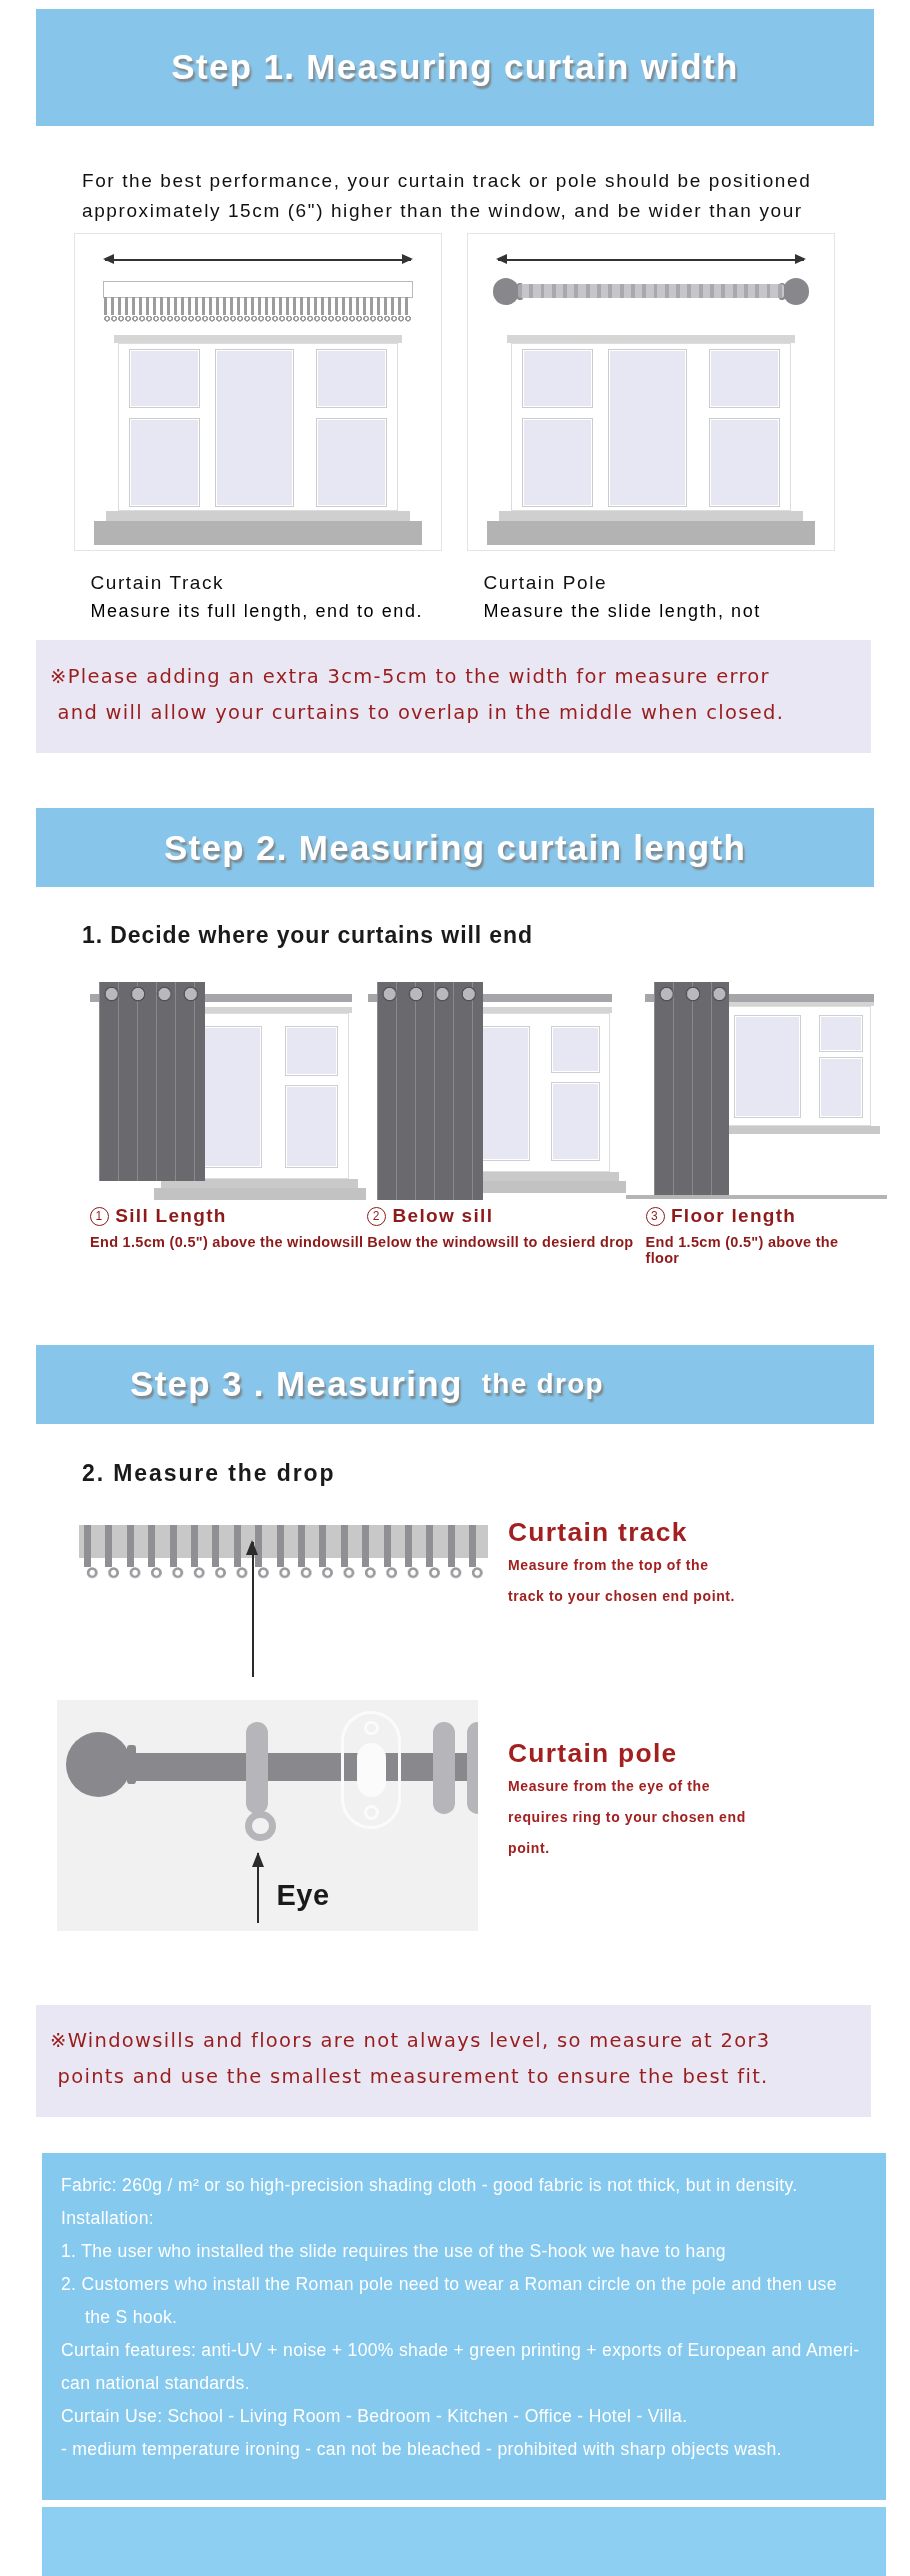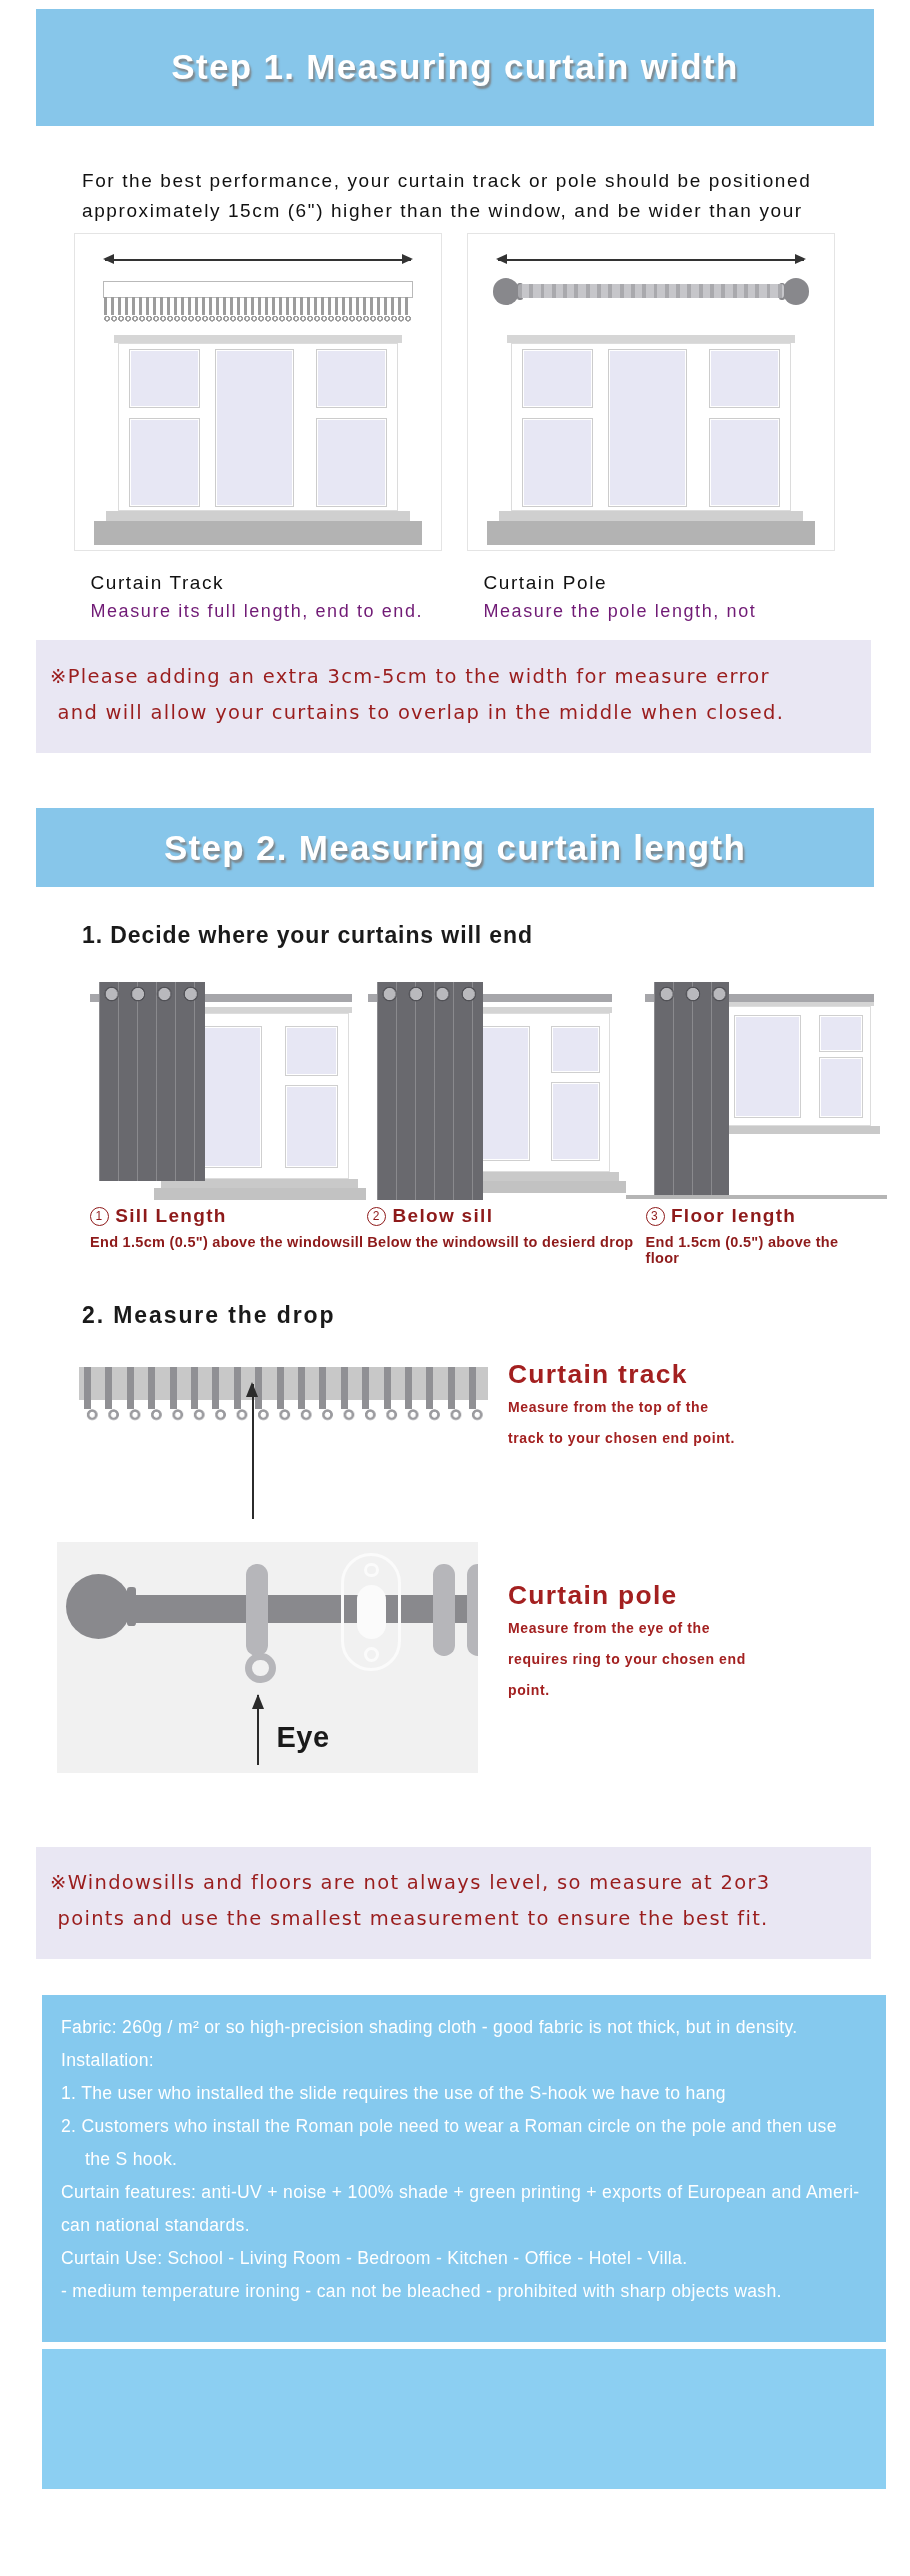--- a/index.html
+++ b/index.html
@@ -50,21 +50,21 @@
   .p-m {left:35%;width:27%;top:4%;height:92%;}
   .p-rt{right:4%;width:24%;top:4%;height:33%;}
   .p-rb{right:4%;width:24%;top:45%;height:51%;}
   .sill1{position:absolute;left:31px;right:31px;top:277px;height:10px;background:#cfcfcf;}
   .pedestal1{position:absolute;left:19px;right:19px;top:287px;height:24px;background:#b3b3b3;}
 
   
   .caps1{margin:18px 0 0 38px;display:flex;gap:25px;}
   .caps1 .cap{width:368px;box-sizing:border-box;padding-left:16.4px;}
   .cap-title{font-size:19px;letter-spacing:1.6px;line-height:28px;color:#111;}
-  .cap-desc{font-size:18px;letter-spacing:1.6px;line-height:28px;color:#701a75;width:340px;}
+  .cap-desc{font-size:18px;letter-spacing:1.6px;line-height:28px;color:#000000;width:340px;}
 
   
   .notice{margin-top:15px;width:835px;background:#E9E7F3;color:#9A1D1D;
     font-family:"DejaVu Sans","Liberation Sans",sans-serif;
     font-size:19.5px;letter-spacing:1.3px;line-height:36px;padding:19px 0 22px 14px;box-sizing:border-box;}
   .notice.n2{margin-top:74px;padding-top:17.6px;}
   .notice .ind{padding-left:7.5px;}
 
   
   .h1{margin:35px 0 0 46px;font-size:23px;font-weight:bold;letter-spacing:0.9px;height:28px;}
@@ -202,21 +202,21 @@
     </div>
   </div>
 
   <div class="caps1">
     <div class="cap">
       <div class="cap-title">Curtain Track</div>
       <div class="cap-desc">Measure its full length, end to end.</div>
     </div>
     <div class="cap">
       <div class="cap-title">Curtain Pole</div>
-      <div class="cap-desc">Measure the pole length, not</div>
+      <div class="cap-desc">Measure the slide length, not</div>
     </div>
   </div>
 
   <div class="notice">
     <div>※Please adding an extra 3cm-5cm to the width for measure error</div>
     <div class="ind">and will allow your curtains to overlap in the middle when closed.</div>
   </div>
 
   <div class="banner b2">
     <span class="banner-text">Step 2. Measuring curtain length</span>
@@ -286,20 +286,24 @@
     </div>
     <div class="cap2 c3">
       <div class="cap2-title">
         <span class="circ">3</span>
         <span>Floor length</span>
       </div>
       <div class="cap2-desc">End 1.5cm (0.5") above the floor</div>
     </div>
   </div>
 
+  <div class="banner b3">
+    <span class="banner-text">Step 3 . Measuring</span>
+    <span class="banner-text small">the drop</span>
+  </div>
 
   <div class="h2">2. Measure the drop</div>
 
   <div class="trackblock">
     <div class="track3"></div>
     <div class="gliders3"></div>
     <div class="rings3"></div>
     <div class="varrow"></div>
     <div class="redcol">
       <div class="red-title">Curtain track</div>

